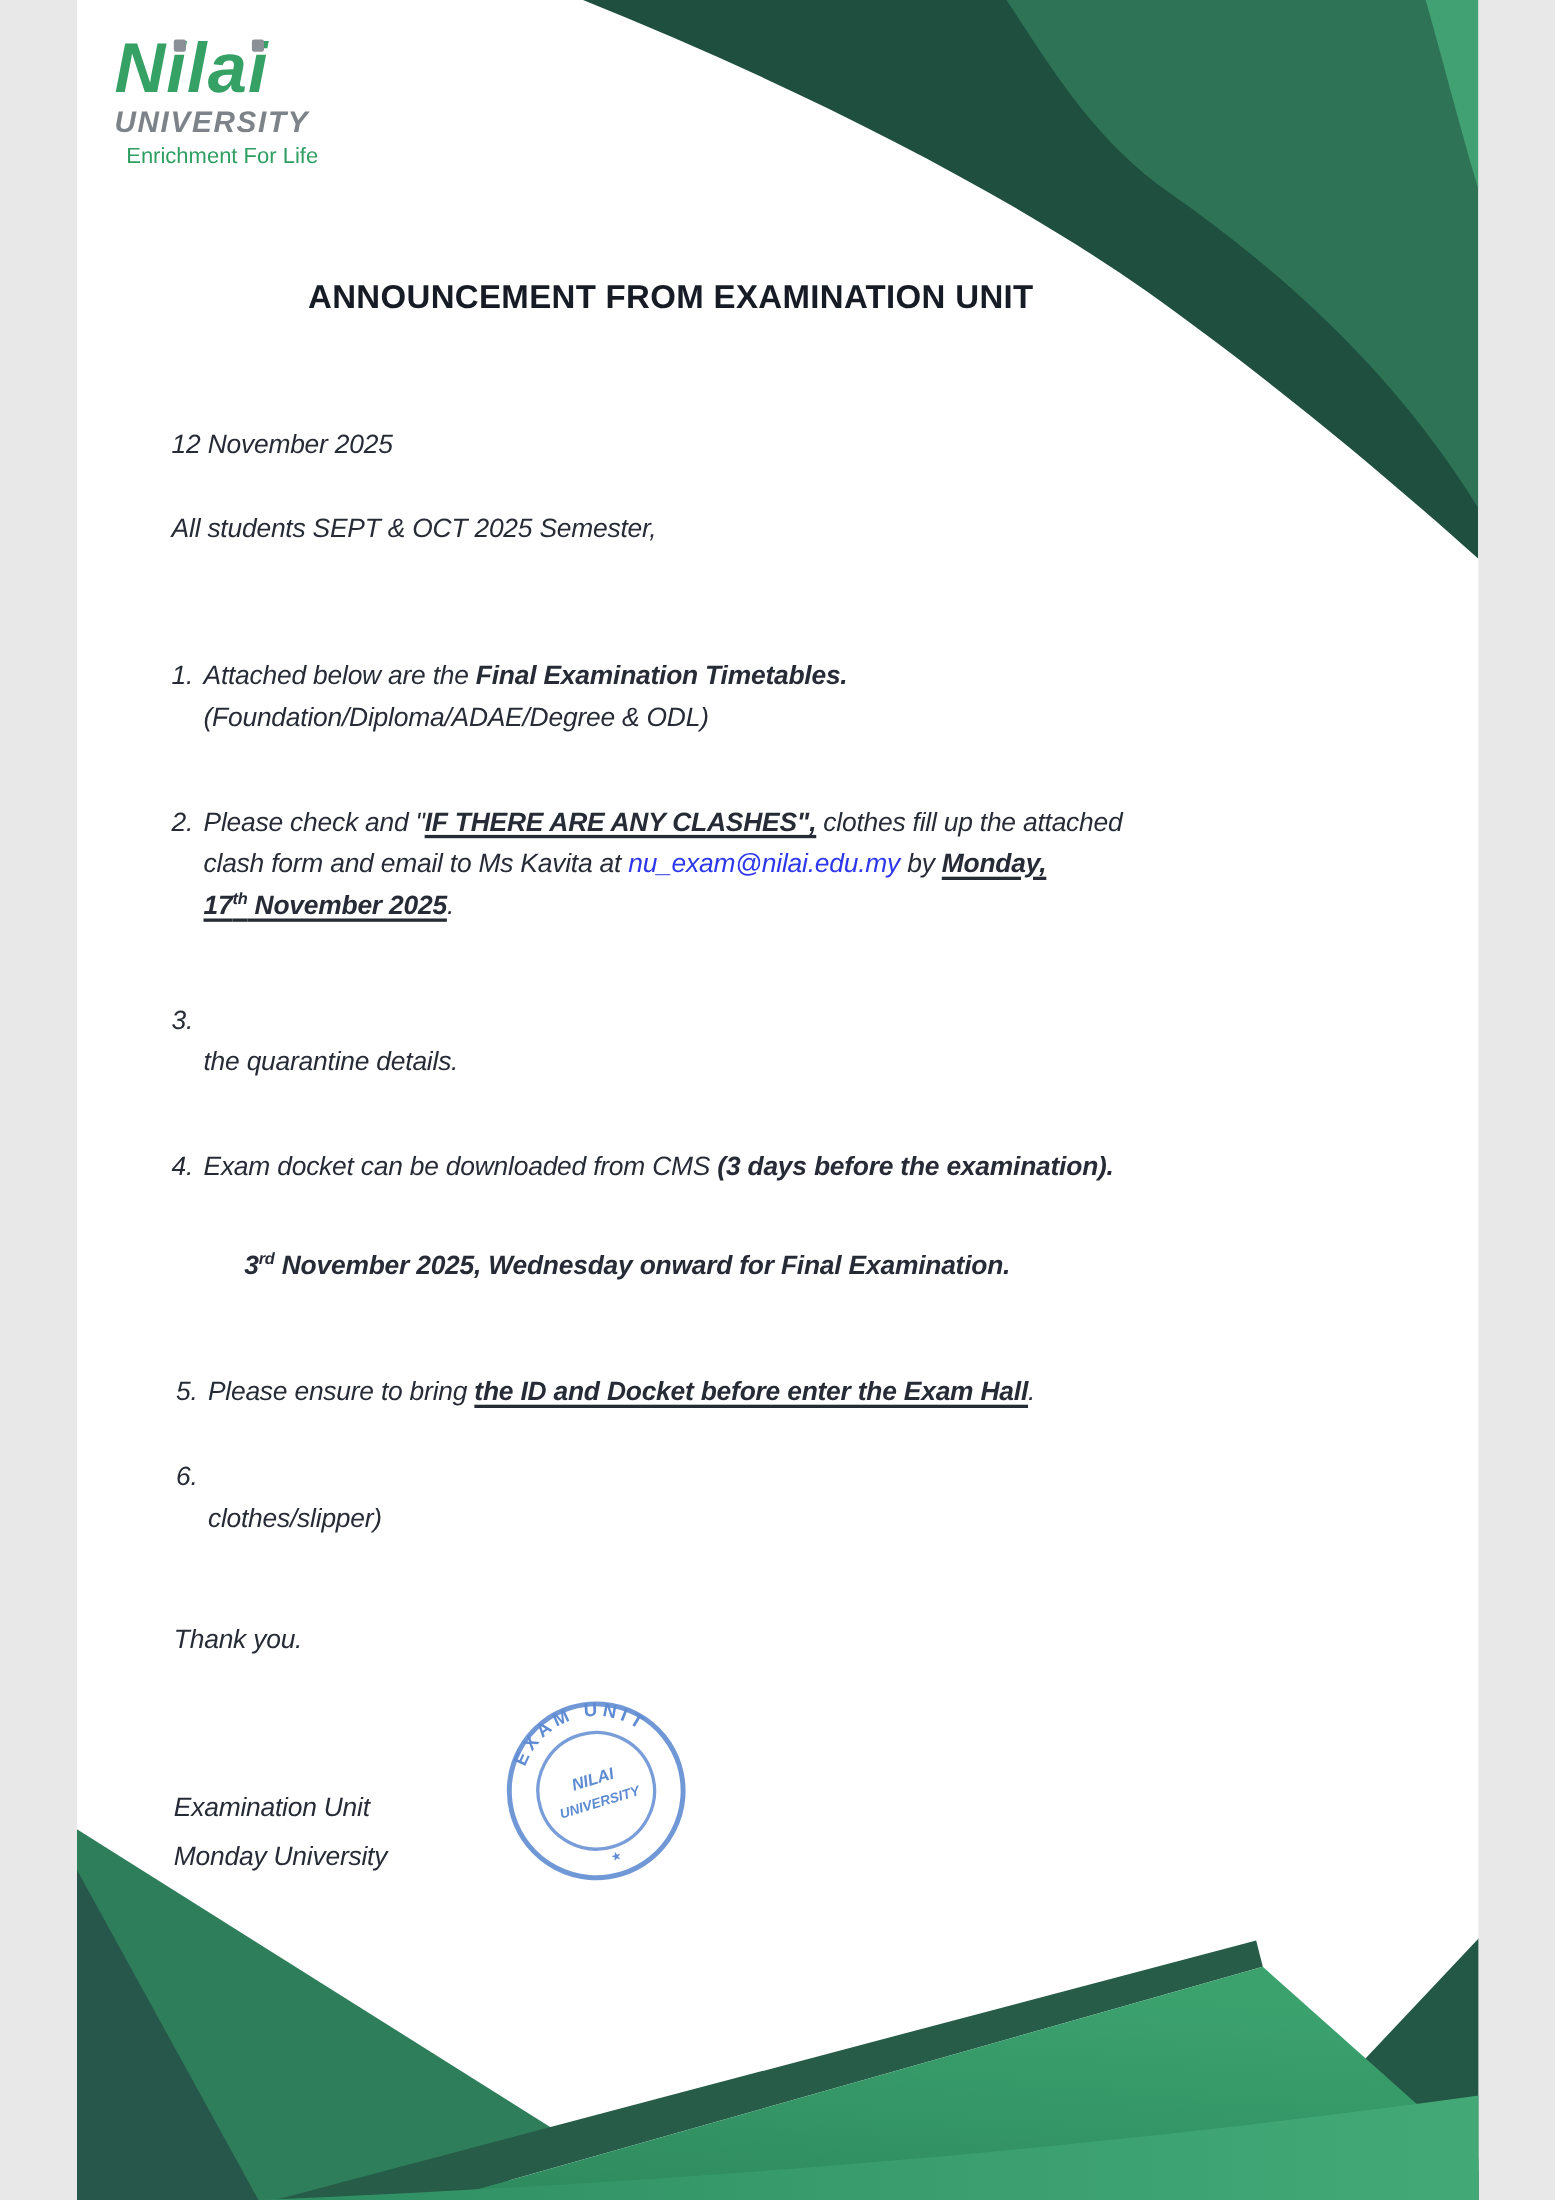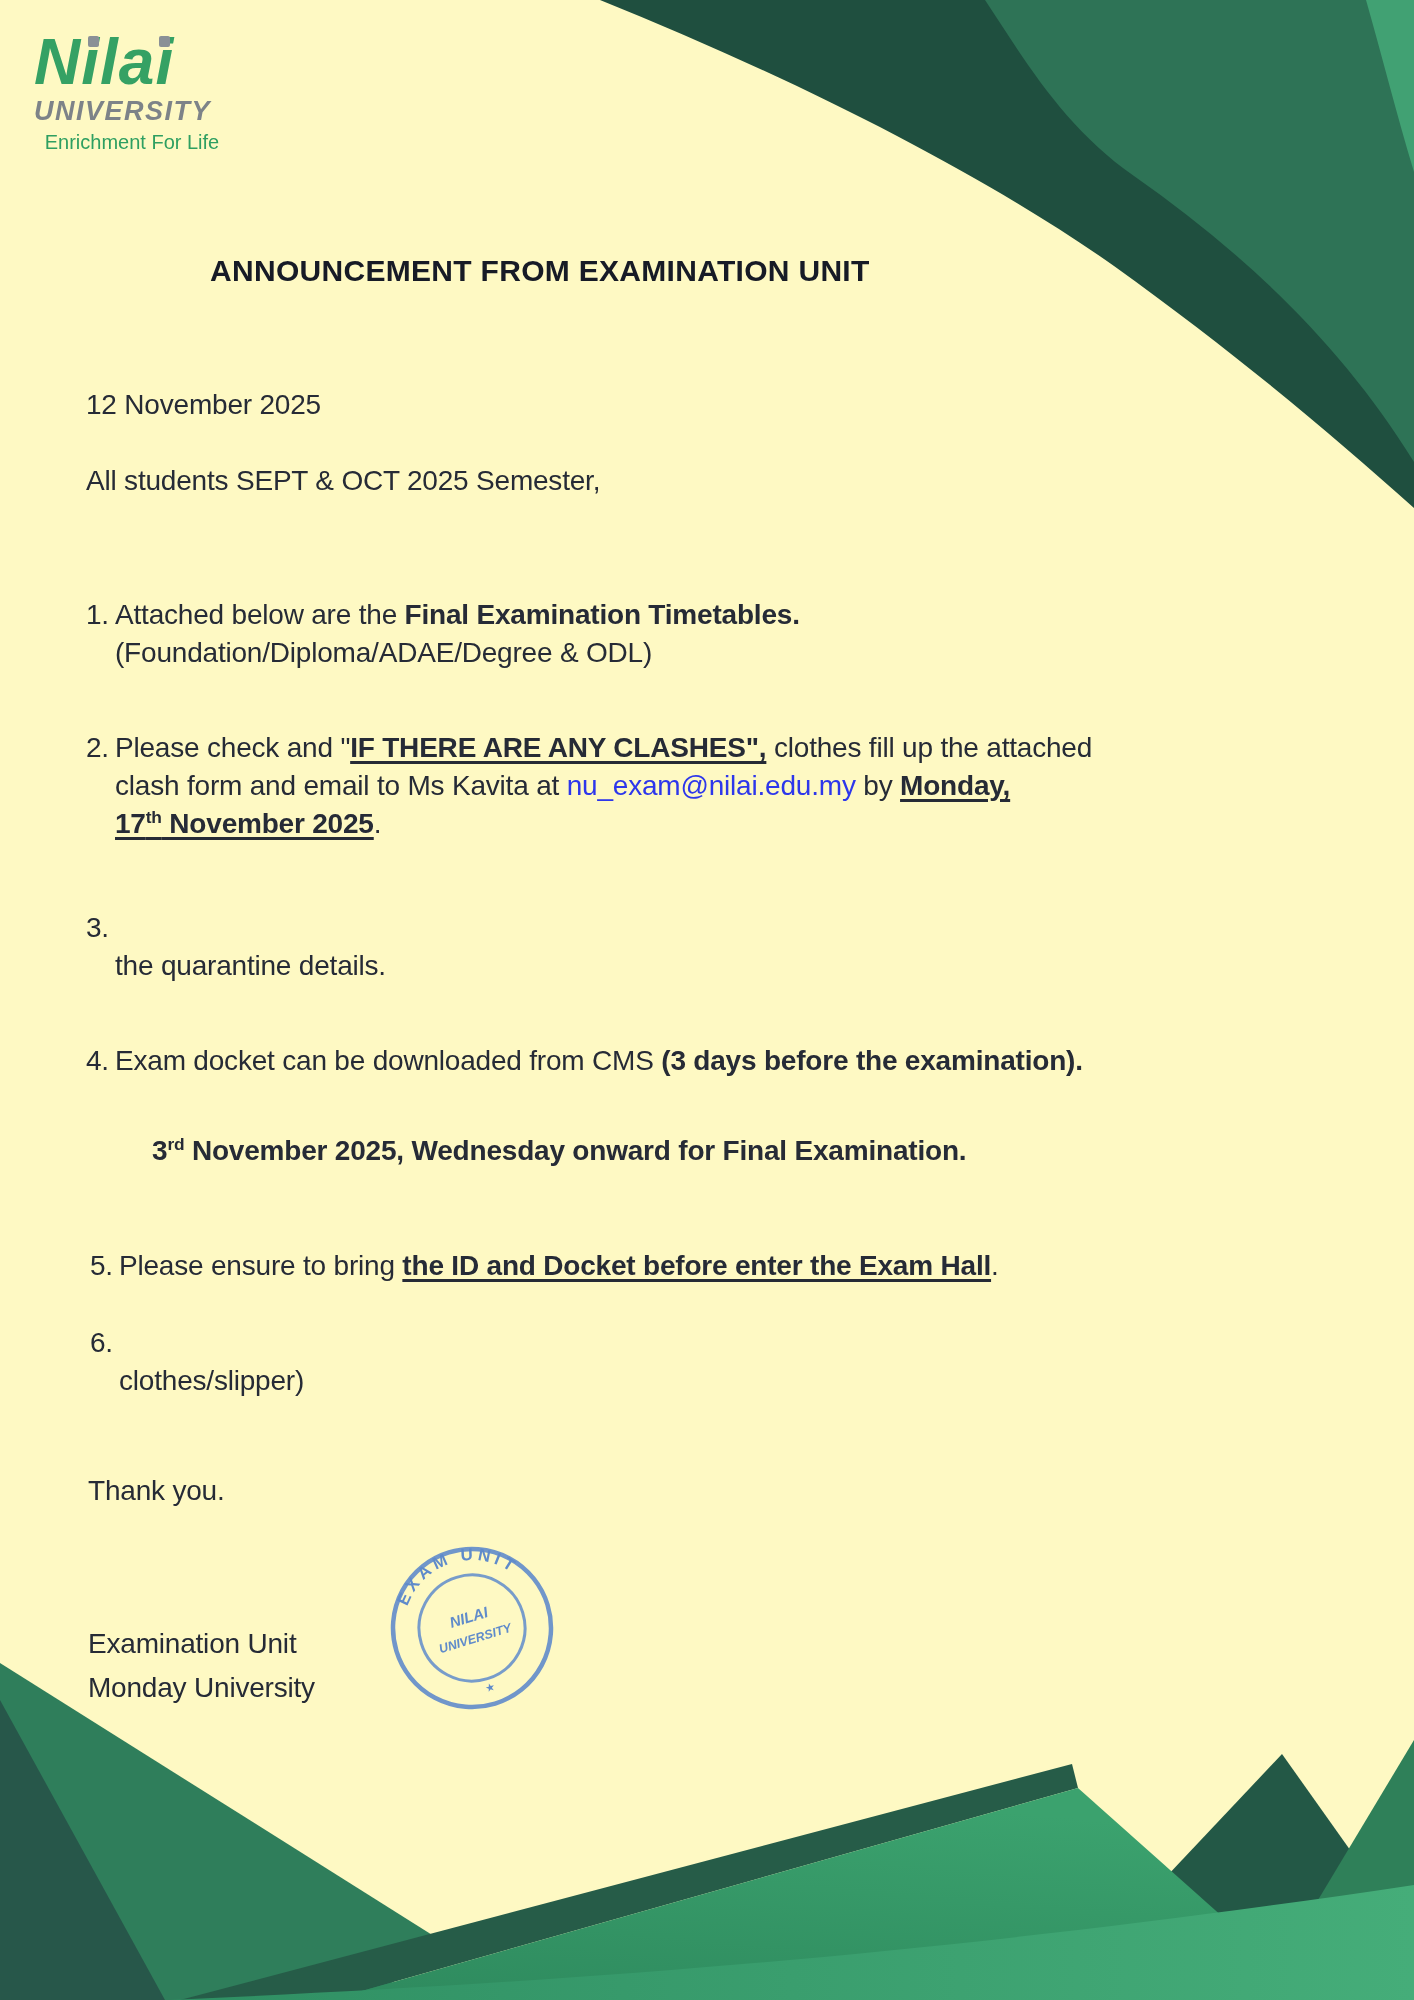--- a/index.html
+++ b/index.html
@@ -1,21 +1,21 @@
 <!DOCTYPE html>
 <html><head>
 <meta charset="utf-8">
 <style>
   * { margin:0; padding:0; box-sizing:border-box; }
   html,body { background:#e8e8e8; }
   body { font-family:"Liberation Sans", sans-serif; }
 
   .page {
-    position:relative; width:1414px; height:2000px;
-    background:#fef9c3; overflow:hidden; margin:0 auto;
+    position:relative; width:1274px; height:2000px;
+    background:#ffffff; overflow:hidden; margin:0 auto;
     color:#262b36;
   }
 
   
   .decor-tr { position:absolute; top:0; right:0; width:820px; height:520px; pointer-events:none; }
   .decor-bottom { position:absolute; left:0; bottom:0; width:1414px; height:360px; pointer-events:none; }
 
   
   .logo { position:absolute; left:34px; top:30px; width:220px; }
   .logo-name {
@@ -34,21 +34,21 @@
     display:block; font:400 20px/24px "Liberation Sans", sans-serif;
     color:#2e9f61; margin-top:4px; text-align:center; width:196px;
   }
 
   
   .page-title {
     position:absolute; left:210px; top:254px;
     font-size:30px; font-weight:700; letter-spacing:0.3px; color:#171b26;
     white-space:nowrap;
   }
-  .tblock { position:absolute; font-size:28px; line-height:38px; letter-spacing:-0.2px; white-space:nowrap; }
+  .tblock { position:absolute; font-size:24px; line-height:38px; letter-spacing:-0.2px; white-space:nowrap;font-style:italic; }
   .date-line   { left:86px; top:386px; }
   .salutation  { left:86px; top:462px; }
 
   .item { display:flex; }
   .item .num { flex:0 0 29px; }
   .item1 { left:86px; top:596px; }
   .item2 { left:86px; top:729px; }
   .item3 { left:86px; top:909px; }
   .item4 { left:86px; top:1042px; }
   .item5 { left:90px; top:1247px; }

